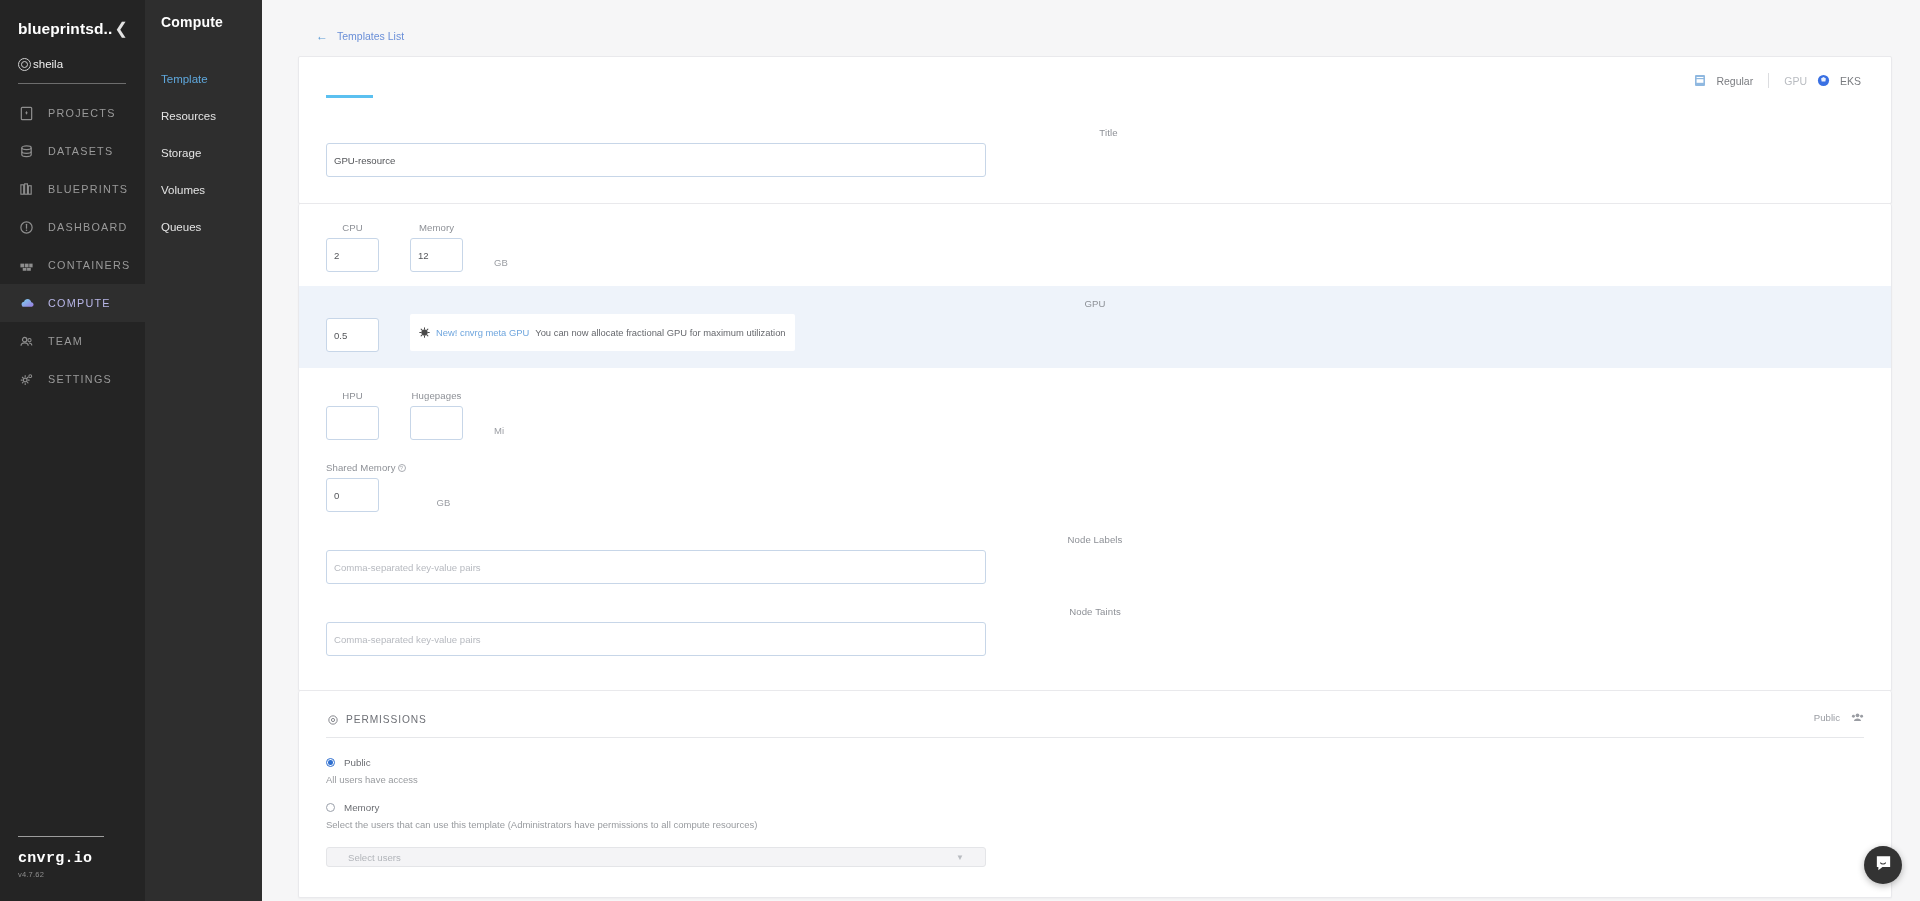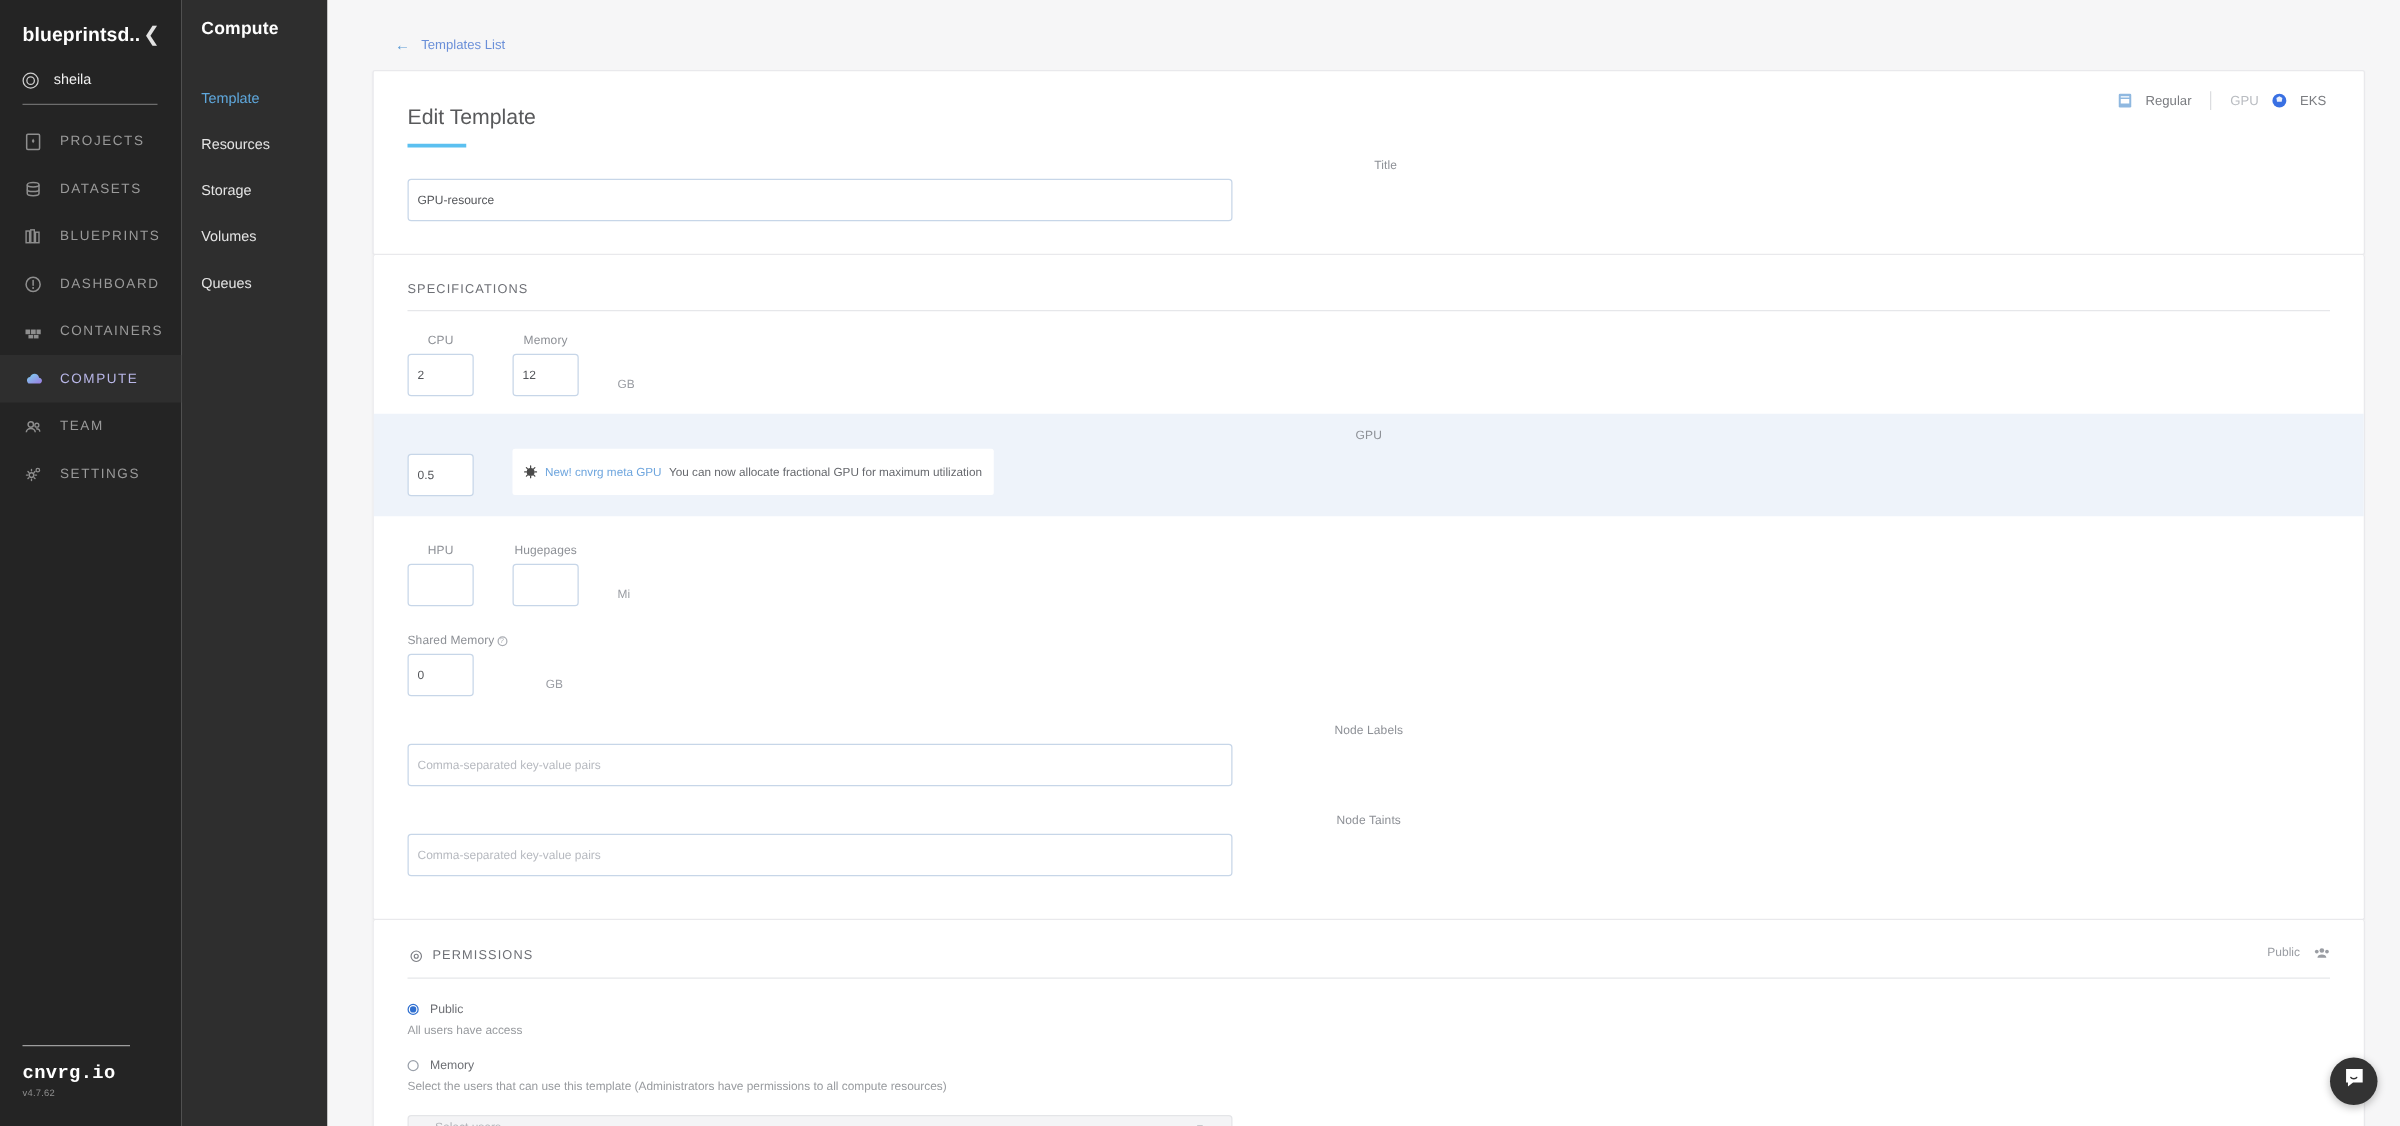--- a/index.html
+++ b/index.html
@@ -24,21 +24,21 @@
   }
   .sb-brand {
     color: #ffffff; font-size: 15.5px; font-weight: bold;
     letter-spacing: .1px; white-space: nowrap; overflow: hidden;
   }
   .sb-collapse {
     color: #e3e3e3; font-size: 16px; line-height: 1; cursor: pointer;
     padding: 2px 3px;
   }
   .sb-user {
-    display: flex; align-items: center; gap: 12px;
+    display: flex; align-items: center; gap: 2px;
     padding: 14px 0 0 18px; height: 26px;
   }
   .sb-user-ico {
     width: 13px; height: 13px; border: 1.3px solid #cfcfcf; border-radius: 50%;
     display: flex; align-items: center; justify-content: center;
     font-size: 8px; color: #cfcfcf;
   }
   .sb-user-ico:after{ content:""; width:5px; height:5px; border:1.2px solid #cfcfcf; border-radius:50%; }
   .sb-user-name { color: #f0f0f0; font-size: 11.5px; }
   .sb-divider {
@@ -326,21 +326,20 @@
 
   <main class="main">
 
     <div class="crumbs">
       <span class="crumb-arrow">←</span>
       <span class="crumb-link">Templates List</span>
     </div>
 
     <section class="card">
       <div class="card-head">
-        <h1 class="page-title">Edit Template</h1>
         <div class="title-underline"></div>
         <div class="head-right">
           <span class="tag-ico">
             <svg width="12" height="13" viewBox="0 0 12 13">
                 <rect x="1" y="1" width="10" height="11" rx="1" fill="#8fb8e0"></rect>
                 <rect x="2.6" y="3" width="6.8" height="1" fill="#fff"></rect>
                 <rect x="2.6" y="5.2" width="6.8" height="3.6" fill="#fff"></rect>
               </svg>
           </span>
           <span>Regular</span>
@@ -355,24 +354,20 @@
           <span>EKS</span>
         </div>
       </div>
       <div class="title-row">
         <label class="field-label">Title</label>
         <input class="inp wide" value="GPU-resource" style="">
       </div>
     </section>
 
     <section class="card panel">
-      <div class="sec-head">
-        <div class="sec-title">SPECIFICATIONS</div>
-        <div class="sec-rule"></div>
-      </div>
 
       <div class="spec-body">
 
         <div class="row-inline">
           <div>
             <label class="field-label">CPU</label>
             <input class="inp small" value="2" style="">
           </div>
           <div>
             <label class="field-label">Memory</label>

